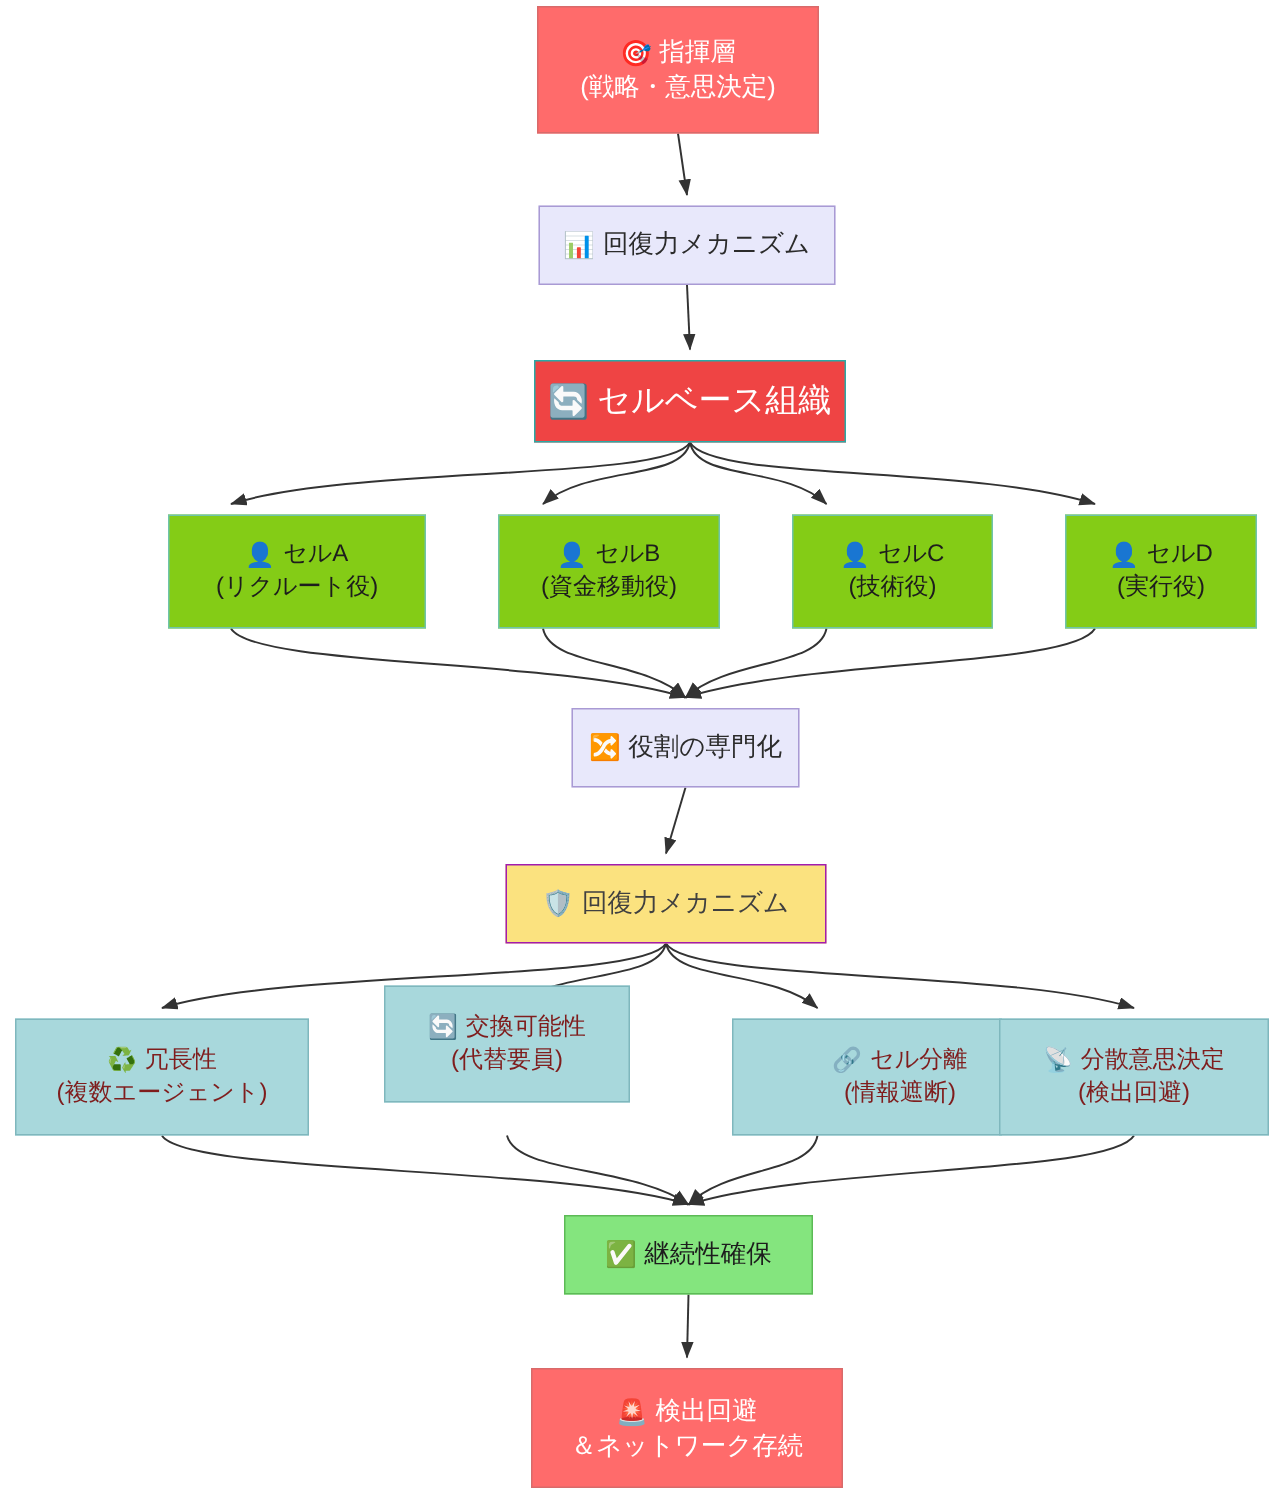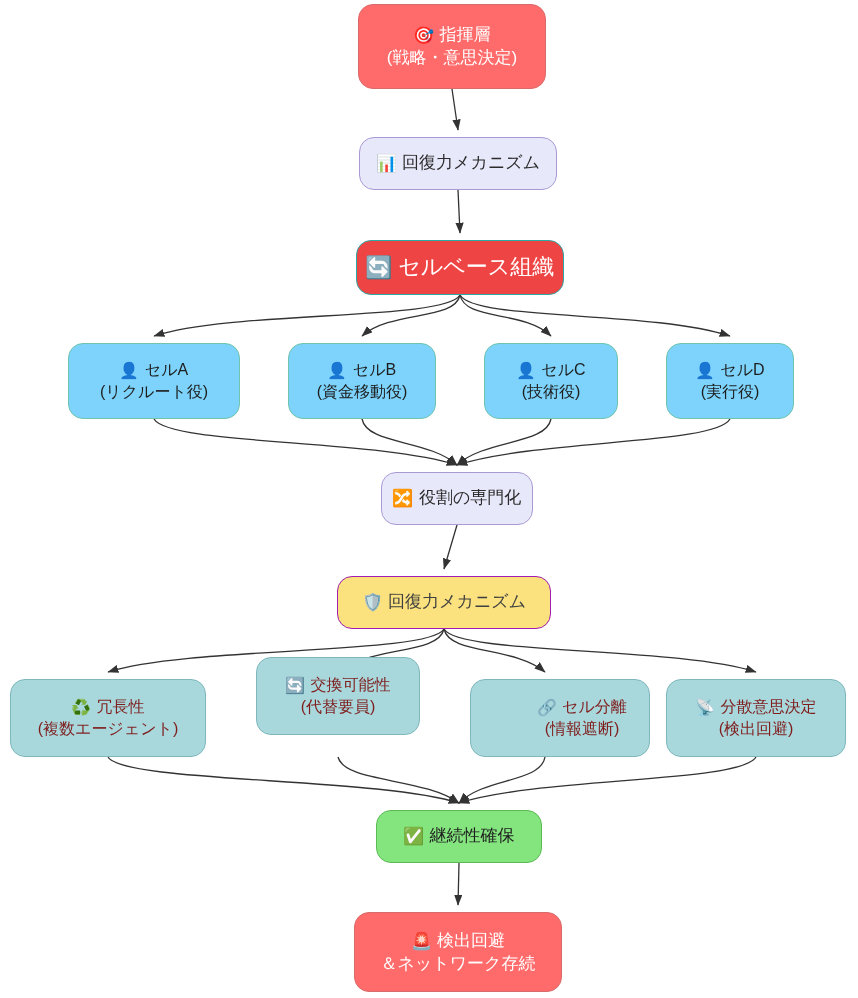--- a/index.html
+++ b/index.html
@@ -28,21 +28,20 @@
   .node {
     position: absolute;
     box-sizing: border-box;
     display: flex;
     flex-direction: column;
     align-items: center;
     justify-content: center;
     text-align: center;
     line-height: 1.28;
     white-space: nowrap;
-    border-radius: 15px;
   }
   .node .line1 {
     display: block;
   }
   .node .ico {
     display: inline-block;
     margin-right: 5px;
     vertical-align: -1px;
   }
   
@@ -58,24 +57,25 @@
     color: #2b2b2b;
     font-size: 17px;
   }
   .n-teal {
     background: #ef4444;
     border: 1px solid #2aa9a5;
     color: #ffffff;
     font-size: 22px;
   }
   .n-mint {
-    background: #7dd3fc;
+    background: #84cc16;
     border: 1px solid #6fc4ab;
     color: #1d1d1d;
     font-size: 16px;
+    margin-left: 44px;
   }
   .n-yellow {
     background: #fbe27f;
     border: 1px solid #a21caf;
     color: #404040;
     font-size: 17px;
   }
   .n-blue {
     background: #a8d8dc;
     border: 1px solid #7fb7bd;
@@ -158,21 +158,21 @@
         <div class="line1"><span class="ico">🛡️</span><span>回復力メカニズム</span></div>
       </div>
       <div class="node n-blue" style="left: 10px; top: 679px; width: 196px; height: 78px;">
         <div class="line1"><span class="ico">♻️</span><span>冗長性</span></div>
         <div class="line2">(複数エージェント)</div>
       </div>
       <div class="node n-blue" style="left: 256px; top: 657px; width: 164px; height: 78px;">
         <div class="line1"><span class="ico">🔄</span><span>交換可能性</span></div>
         <div class="line2">(代替要員)</div>
       </div>
-      <div class="node n-blue" style="left: 470px; top: 679px; width: 180px; height: 78px; padding-left: 44px;">
+      <div class="node n-blue" style="left: 488px; top: 679px; width: 180px; height: 78px; padding-left: 44px;">
         <div class="line1"><span class="ico">🔗</span><span>セル分離</span></div>
         <div class="line2">(情報遮断)</div>
       </div>
       <div class="node n-blue" style="left: 666px; top: 679px; width: 180px; height: 78px;">
         <div class="line1"><span class="ico">📡</span><span>分散意思決定</span></div>
         <div class="line2">(検出回避)</div>
       </div>
       <div class="node n-green" style="left: 376px; top: 810px; width: 166px; height: 53px;">
         <div class="line1"><span class="ico">✅</span><span>継続性確保</span></div>
       </div>

